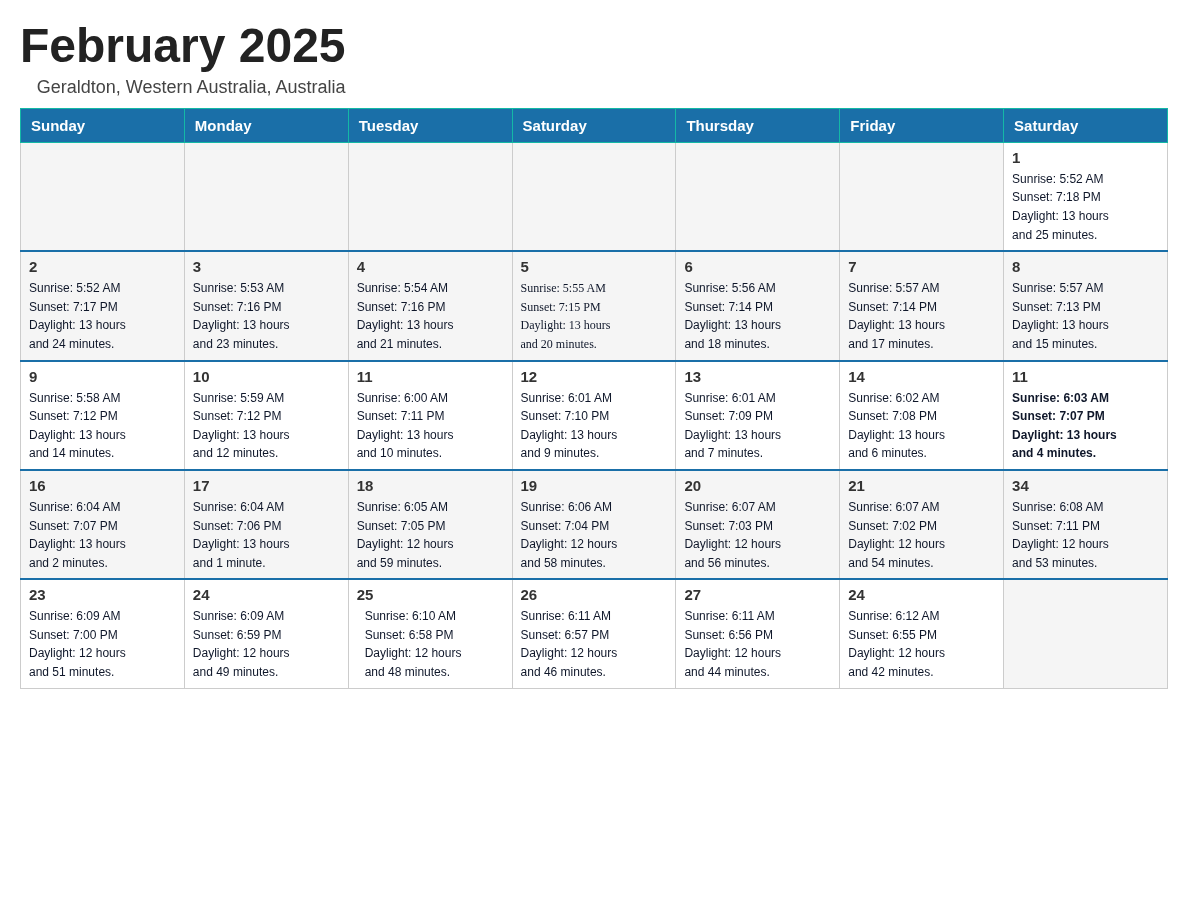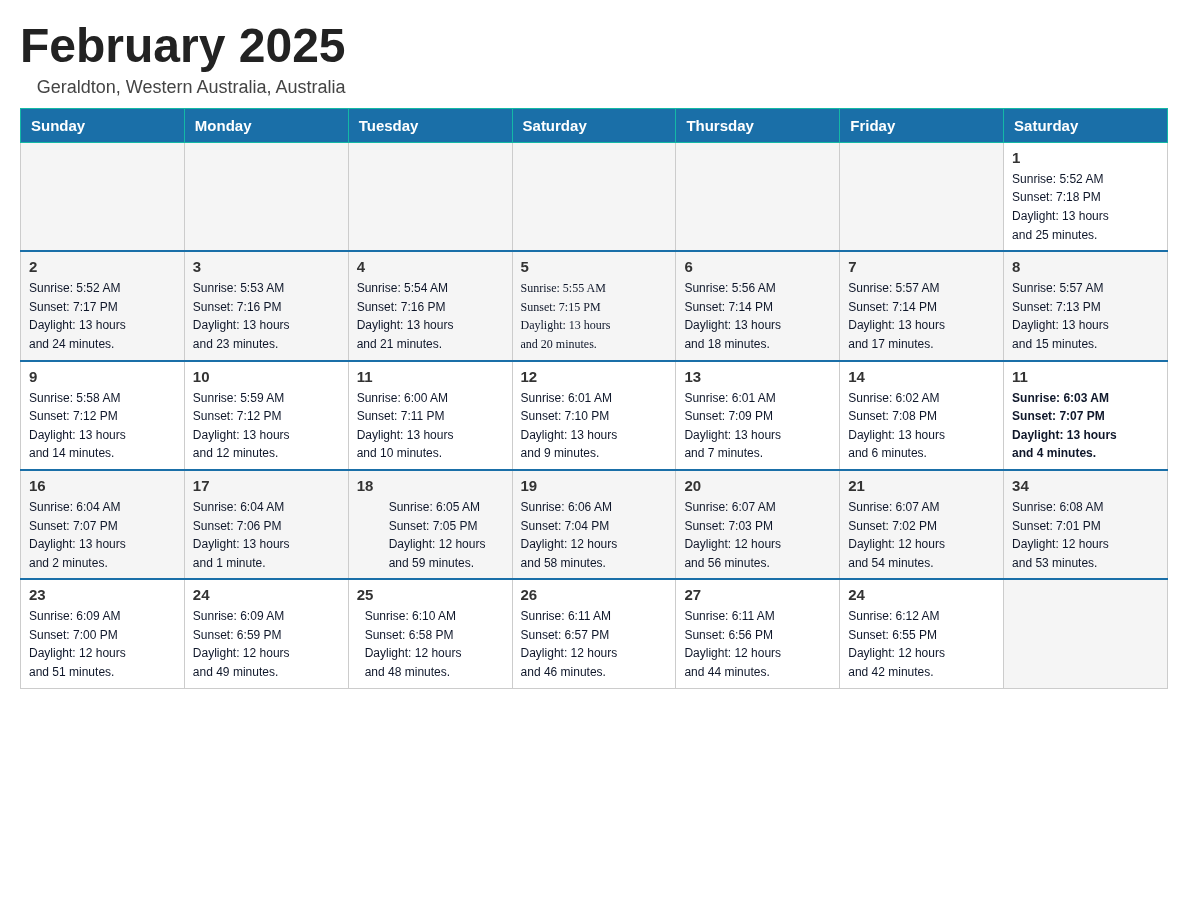--- a/index.html
+++ b/index.html
@@ -240,21 +240,21 @@
         </td>
         <td>
           <span class="day-num">17</span>
           <div class="day-info" style="white-space: pre-line;">Sunrise: 6:04 AM
 Sunset: 7:06 PM
 Daylight: 13 hours
 and 1 minute.</div>
         </td>
         <td>
           <span class="day-num">18</span>
-          <div class="day-info" style="white-space: pre-line; margin-left: 32px;">Sunrise: 6:05 AM
+          <div class="day-info" style="white-space: pre-line;">Sunrise: 6:05 AM
 Sunset: 7:05 PM
 Daylight: 12 hours
 and 59 minutes.</div>
         </td>
         <td>
           <span class="day-num">19</span>
           <div class="day-info" style="white-space: pre-line;">Sunrise: 6:06 AM
 Sunset: 7:04 PM
 Daylight: 12 hours
 and 58 minutes.</div>
@@ -269,21 +269,21 @@
         <td>
           <span class="day-num">21</span>
           <div class="day-info" style="white-space: pre-line;">Sunrise: 6:07 AM
 Sunset: 7:02 PM
 Daylight: 12 hours
 and 54 minutes.</div>
         </td>
         <td>
           <span class="day-num">34</span>
           <div class="day-info" style="white-space: pre-line;">Sunrise: 6:08 AM
-Sunset: 7:01 PM
+Sunset: 7:11 PM
 Daylight: 12 hours
 and 53 minutes.</div>
         </td>
       </tr>
       <tr class="row-divider">
         <td>
           <span class="day-num">23</span>
           <div class="day-info" style="white-space: pre-line;">Sunrise: 6:09 AM
 Sunset: 7:00 PM
 Daylight: 12 hours

